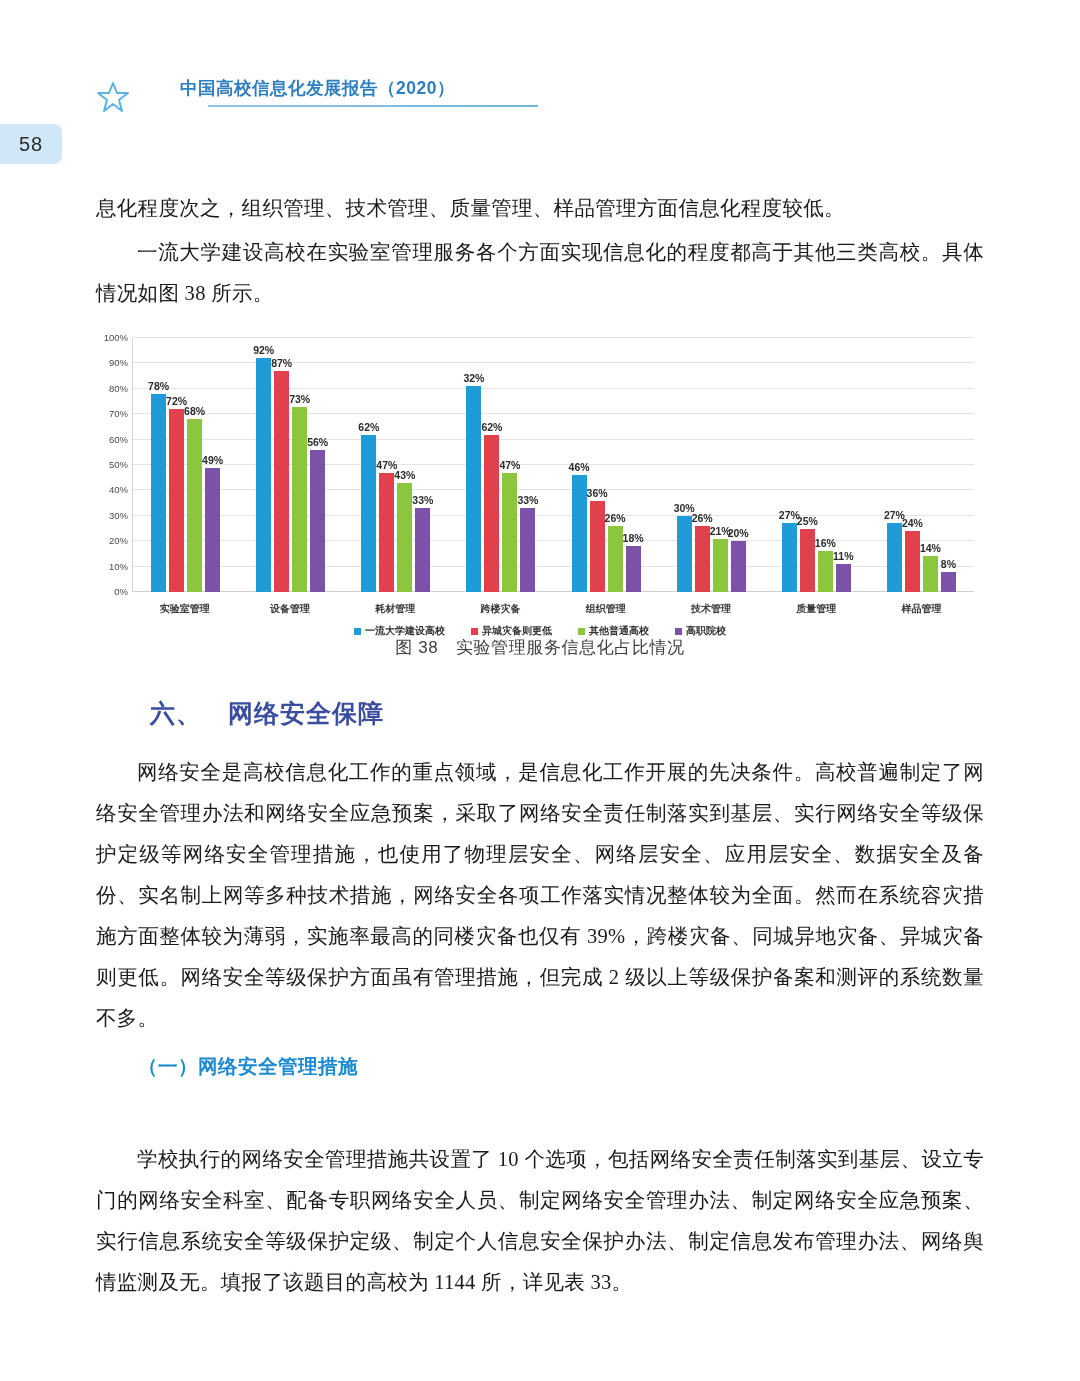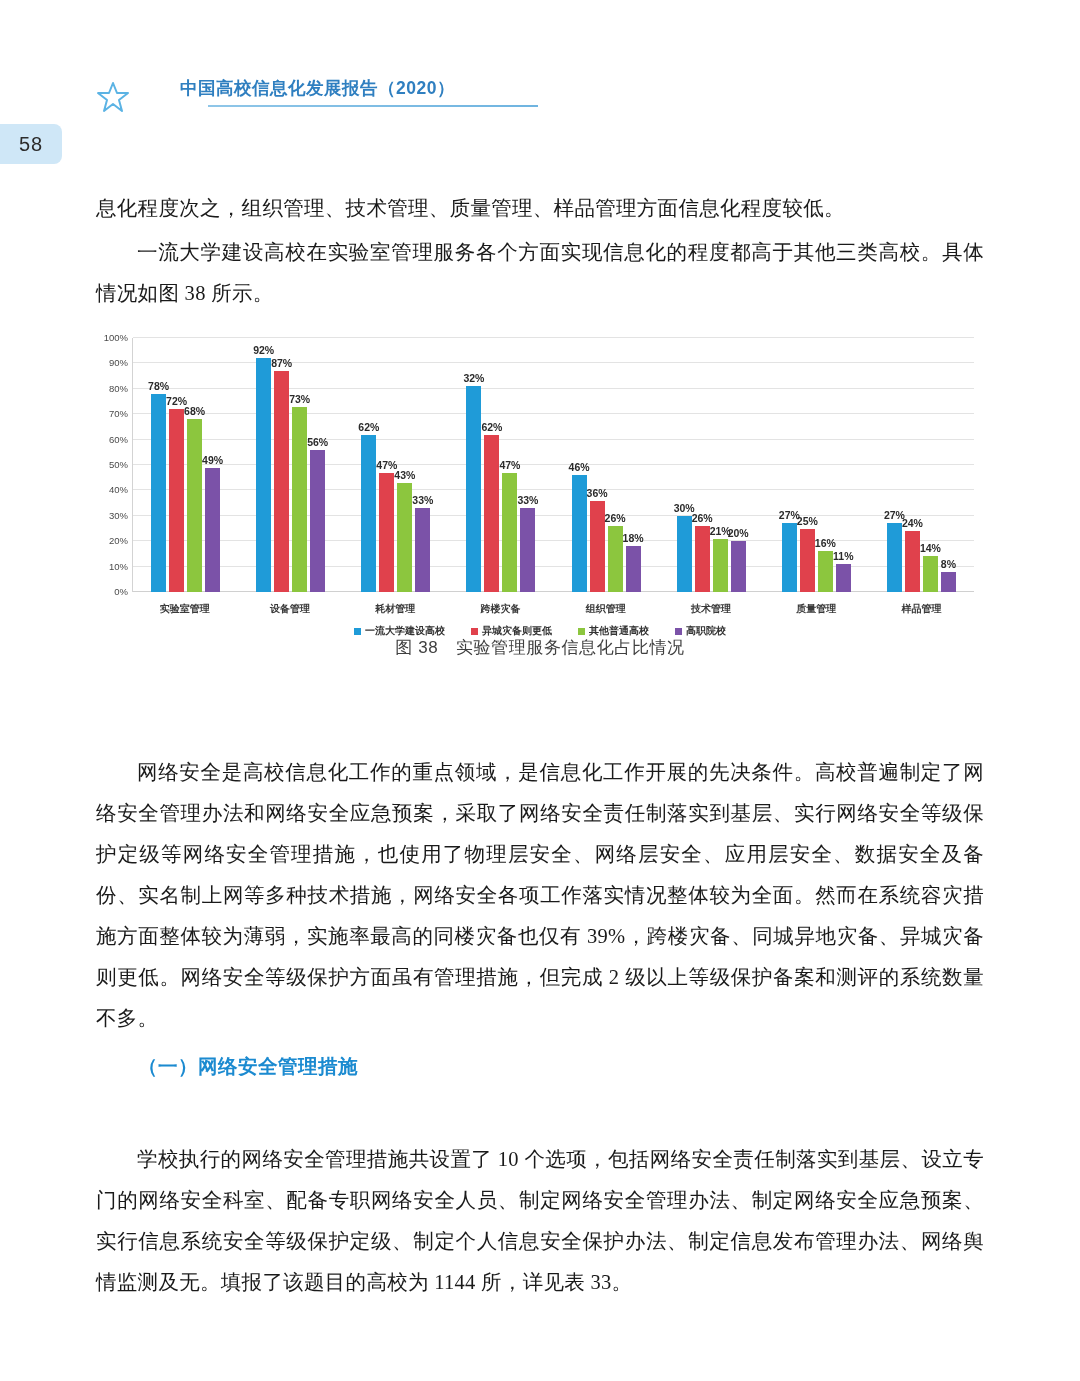--- a/index.html
+++ b/index.html
@@ -329,20 +329,21 @@
         </div>
         <div class="legend-item">
           <span class="swatch" style="background: rgb(123, 82, 168);"></span>
           <span>高职院校</span>
         </div>
       </div>
   </div>
 
   <div class="fig-caption">图 38　实验管理服务信息化占比情况</div>
 
+  <div class="h-section" style="top:697px;">六、　网络安全保障</div>
 
   <div class="body-text" style="top:752px;">
     <div class="para indent">网络安全是高校信息化工作的重点领域，是信息化工作开展的先决条件。高校普遍制定了网络安全管理办法和网络安全应急预案，采取了网络安全责任制落实到基层、实行网络安全等级保护定级等网络安全管理措施，也使用了物理层安全、网络层安全、应用层安全、数据安全及备份、实名制上网等多种技术措施，网络安全各项工作落实情况整体较为全面。然而在系统容灾措施方面整体较为薄弱，实施率最高的同楼灾备也仅有 39%，跨楼灾备、同城异地灾备、异城灾备则更低。网络安全等级保护方面虽有管理措施，但完成 2 级以上等级保护备案和测评的系统数量不多。</div>
   </div>
 
   <div class="h-sub" style="top:1053px;">（一）网络安全管理措施</div>
 
 
   <div class="body-text" style="top:1139px;">
     <div class="para indent">学校执行的网络安全管理措施共设置了 10 个选项，包括网络安全责任制落实到基层、设立专门的网络安全科室、配备专职网络安全人员、制定网络安全管理办法、制定网络安全应急预案、实行信息系统安全等级保护定级、制定个人信息安全保护办法、制定信息发布管理办法、网络舆情监测及无。填报了该题目的高校为 1144 所，详见表 33。</div>

